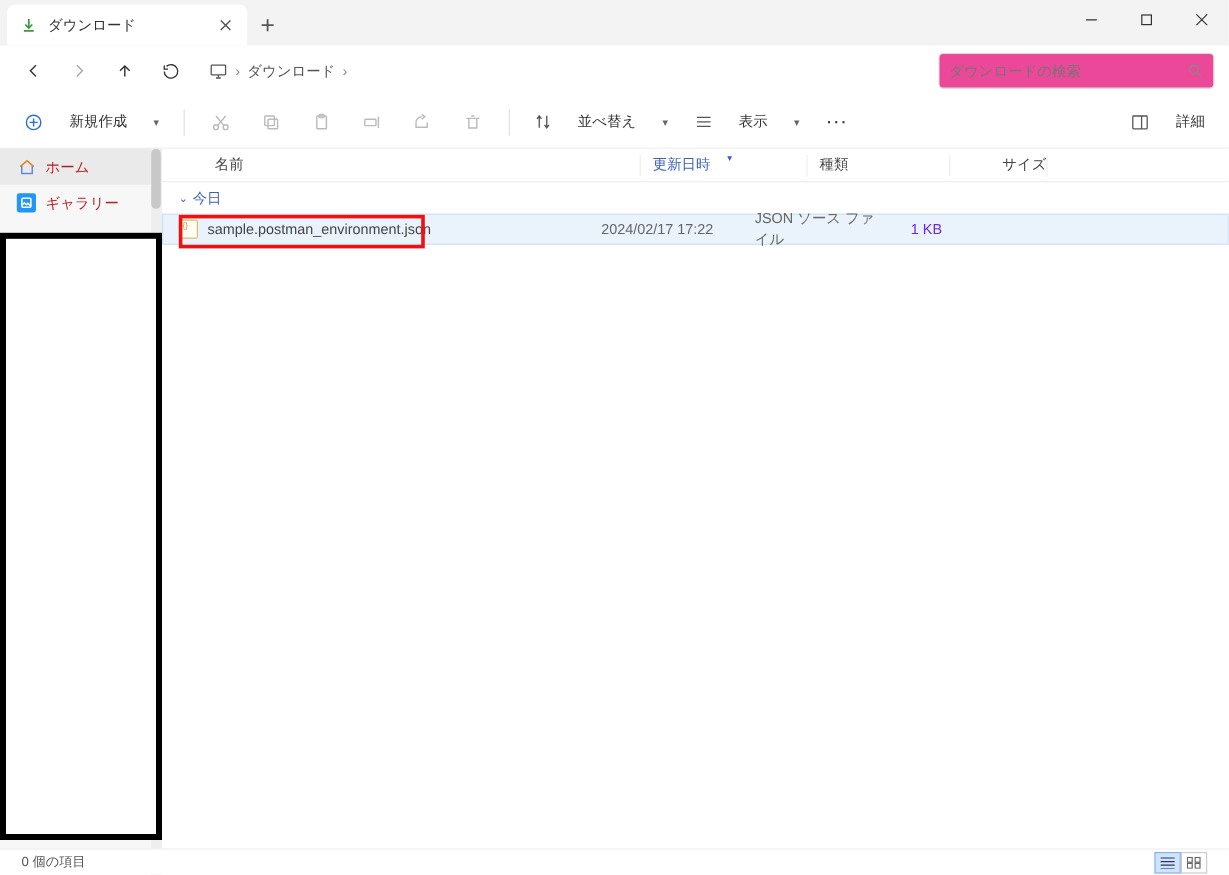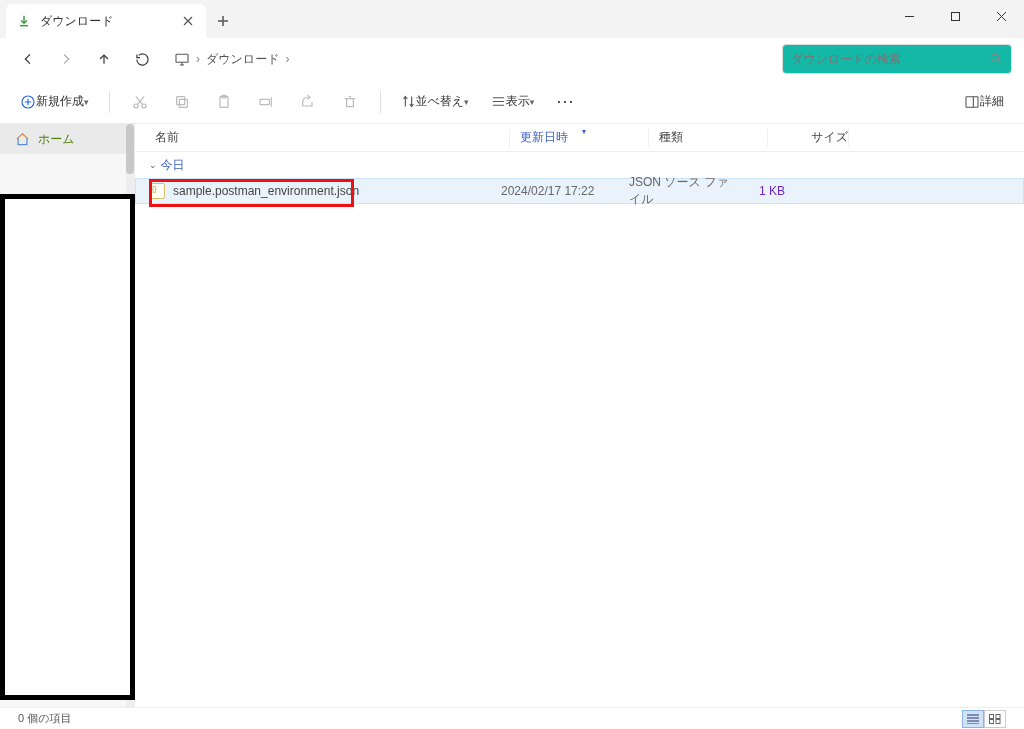--- a/index.html
+++ b/index.html
@@ -14,48 +14,48 @@
   .newtab { width: 34px; height: 34px; display:flex; align-items:center; justify-content:center; color:#555; cursor:pointer; }
   .window-controls { position:absolute; right:0; top:0; display:flex; height:32px; }
   .win-btn { width:46px; display:flex; align-items:center; justify-content:center; color:#333; cursor:pointer; }
 
   
   .navbar { height: 42px; background:#fff; display:flex; align-items:center; padding:0 12px; gap:6px; }
   .nav-btn { width:32px; height:32px; display:flex; align-items:center; justify-content:center; color:#777; border-radius:4px; cursor:pointer; }
   .nav-btn.enabled { color:#333; }
   .breadcrumb { margin-left:10px; display:flex; align-items:center; gap:6px; color:#555; font-size:12px; }
   .bc-sep { color:#888; }
-  .searchbox { margin-left:auto; width:230px; height:30px; border:1px solid #ddd; border-radius:4px; display:flex; align-items:center; padding:0 8px; color:#888; background:#14b8a6; }
+  .searchbox { margin-left:auto; width:230px; height:30px; border:1px solid #ddd; border-radius:4px; display:flex; align-items:center; padding:0 8px; color:#888; background:#ec4899; }
   .searchbox input { border:none; outline:none; flex:1; font-size:12px; color:#333; background:transparent; }
   .searchbox .sicon { color:#888; }
 
   
   .toolbar { height:44px; background:#fff; display:flex; align-items:center; padding:0 12px; gap:6px; border-bottom:1px solid #eee; }
-  .tool-btn { display:flex; align-items:center; gap:0; height:32px; padding:0 8px; border-radius:4px; color:#333; cursor:pointer; }
+  .tool-btn { display:flex; align-items:center; gap:22px; height:32px; padding:0 8px; border-radius:4px; color:#333; cursor:pointer; }
   .tool-btn.icononly { width:36px; justify-content:center; padding:0; }
   .tool-btn.disabled { color:#bbb; cursor:default; }
   .tool-divider { width:1px; height:22px; background:#e0e0e0; margin:0 6px; }
   .chev { font-size:9px; color:#666; }
   .more-dots { letter-spacing:2px; font-weight:bold; }
   .toolbar-right { margin-left:auto; display:flex; align-items:flex-end; gap:10px; }
 
   
   .body { position:absolute; top:124px; bottom:0; left:0; right:0; display:flex; }
   .sidebar { width:135px; background:#f7f7f7; border-right:1px solid #eee; position:relative; }
-  .side-item { display:flex; align-items:center; gap:8px; height:30px; padding:0 14px; font-size:12px; color:#4d7c0f; cursor:pointer; }
+  .side-item { display:flex; align-items:center; gap:8px; height:30px; padding:0 14px; font-size:12px; color:#b91c1c; cursor:pointer; }
   .side-item.active { background:#eaeaea; }
   .home-icon { width:16px; height:16px; display:inline-flex; align-items:center; justify-content:center; }
   .gallery-icon { width:16px; height:16px; background:#2196f3; border-radius:2px; display:inline-flex; align-items:center; justify-content:center; color:#fff; font-size:9px; }
   .sidebar-scroll { position:absolute; right:0; top:0; bottom:0; width:8px; background:#eee; }
   .sidebar-thumb { position:absolute; right:0; top:0; width:8px; height:50px; background:#c8c8c8; border-radius:4px; }
 
   .redact-box { position:absolute; left:0px; top:70px; width:135px; height:506px; border:5px solid #000; background:#fff; }
 
   .main { flex:1; background:#fff; position:relative; }
-  .columns { display:flex; align-items:center; height:28px; border-bottom:1px solid #eee; font-size:12px; color:#444; padding-left:20px; }
+  .columns { display:flex; align-items:center; height:28px; border-bottom:1px solid #eee; font-size:12px; color:#444; padding-left:44px; }
   .col-name { width:354px; }
   .col-date { width:128px; position:relative; color:#3b5fc0; }
   .col-date .sort-ind { position:absolute; top:-2px; left:50%; transform:translateX(-50%); font-size:8px; color:#3b5fc0; }
   .col-type { width:108px; }
   .col-size { width:70px; text-align:right; }
   .col-sep { border-right:1px solid #eee; height:18px; margin-right:10px; }
 
   .group-header { display:flex; align-items:center; gap:4px; height:26px; padding-left:14px; font-size:12px; color:#3b5fc0; }
   .group-caret { font-size:9px; }
 
@@ -259,20 +259,29 @@
   <div class="sidebar">
     <div class="side-item active">
       <span class="home-icon">
           <svg width="15" height="15" viewBox="0 0 24 24" fill="none" stroke="#e67e22" stroke-width="2">
             <path d="M3 11l9-8 9 8"></path>
             <path d="M5 10v10h14V10" stroke="#5f8dd3"></path>
           </svg>
         </span>
       <span>ホーム</span>
     </div>
+    <div class="side-item">
+      <span class="gallery-icon">
+          <svg width="10" height="10" viewBox="0 0 24 24" fill="none" stroke="#fff" stroke-width="3">
+            <rect x="3" y="3" width="18" height="18" rx="2"></rect>
+            <path d="M3 17l5-5 4 4 3-3 6 6"></path>
+          </svg>
+        </span>
+      <span>ギャラリー</span>
+    </div>
     <div class="sidebar-scroll">
       <div class="sidebar-thumb"></div>
     </div>
     <div class="redact-box"></div>
   </div>
 
   <div class="main">
     <div class="columns">
       <div class="col-name"><span>名前</span></div>
       <span class="col-sep"></span>

